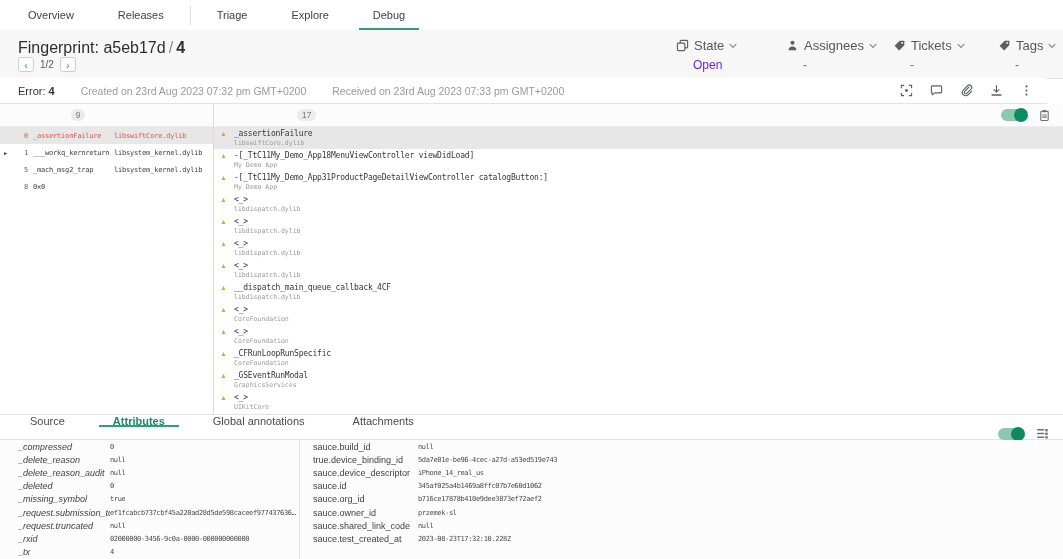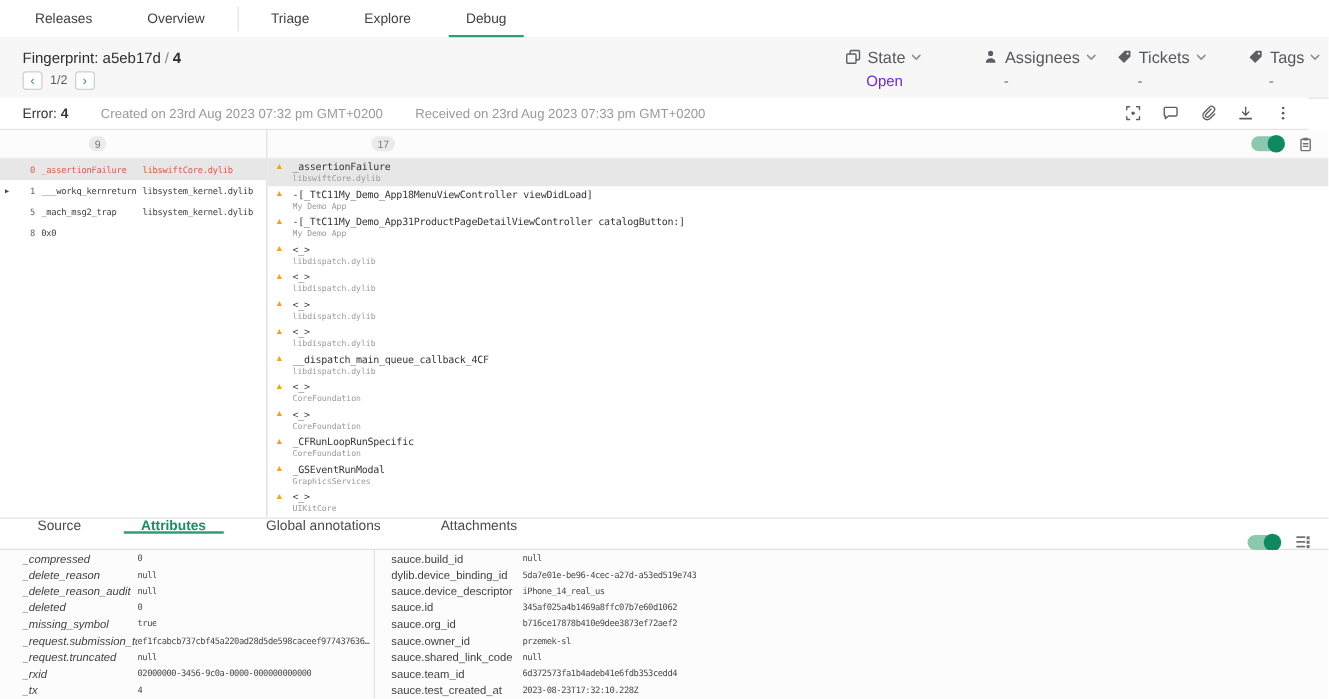--- a/index.html
+++ b/index.html
@@ -18,21 +18,21 @@
           border-bottom:1px solid #ececec;display:flex;align-items:stretch;padding-left:6px;}
   #nav-tabs{display:flex;align-items:stretch;}
   .tab{display:flex;align-items:center;padding:0 22px;font-size:11px;color:#3f3f46;
        position:relative;cursor:pointer;white-space:nowrap;}
   .tab.active::after{content:'';position:absolute;left:8px;right:8px;bottom:0;height:2px;background:var(--teal);}
   .tab-div{width:1px;background:#e2e2e2;margin:5px 4px;}
 
   
   .fpbar{position:absolute;top:30px;left:0;right:0;height:48px;background:var(--bar-bg);
          border-bottom:1px solid var(--border);}
-  .fp-title{position:absolute;left:18px;top:9px;font-size:12px;color:#2e2e31;}
+  .fp-title{position:absolute;left:18px;top:9px;font-size:16px;color:#2e2e31;}
   .fp-sep{color:#8a8a8a;margin:0 3px;}
   .fp-count{font-weight:bold;}
   .fp-pager{position:absolute;left:18px;top:27px;display:flex;align-items:center;}
   .pg-btn{width:16px;height:15px;border:1px solid #cfcfcf;border-radius:3px;background:#fff;
           color:var(--teal);font-size:11px;line-height:12px;text-align:center;padding:0;cursor:pointer;
           font-family:"Liberation Sans",sans-serif;}
   .pg-label{margin:0 6px;font-size:10px;color:#5d5d5d;}
   #triage-groups{position:absolute;inset:0;}
   .triage-group{position:absolute;top:8px;cursor:pointer;}
   .triage-group:nth-child(1){left:676px;}
@@ -109,22 +109,22 @@
   .a-val{font-family:"DejaVu Sans Mono",monospace;font-size:7px;letter-spacing:-0.35px;
          color:#4a4a4e;white-space:nowrap;overflow:hidden;}
 </style>
 </head>
 <body>
 
 <div class="app">
 
   <header class="tabbar">
     <div id="nav-tabs">
+        <div class="tab">Overview</div>
         <div class="tab">Releases</div>
-        <div class="tab">Overview</div>
         <div class="tab-div"></div>
         <div class="tab">Triage</div>
         <div class="tab">Explore</div>
         <div class="tab active">Debug</div>
       </div>
   </header>
 
   <section class="fpbar">
     <div class="fp-title">
       <span>Fingerprint:</span>
@@ -452,21 +452,21 @@
           <span class="a-key">_tx</span>
           <span class="a-val">4</span>
         </div>
       </div>
     <div class="attr-col right" id="attrs-right">
         <div class="attr-row">
           <span class="a-key">sauce.build_id</span>
           <span class="a-val">null</span>
         </div>
         <div class="attr-row">
-          <span class="a-key">dylib.device_binding_id</span>
+          <span class="a-key">true.device_binding_id</span>
           <span class="a-val">5da7e01e-be96-4cec-a27d-a53ed519e743</span>
         </div>
         <div class="attr-row">
           <span class="a-key">sauce.device_descriptor</span>
           <span class="a-val">iPhone_14_real_us</span>
         </div>
         <div class="attr-row">
           <span class="a-key">sauce.id</span>
           <span class="a-val">345af025a4b1469a8ffc07b7e60d1062</span>
         </div>
@@ -476,23 +476,19 @@
         </div>
         <div class="attr-row">
           <span class="a-key">sauce.owner_id</span>
           <span class="a-val">przemek-sl</span>
         </div>
         <div class="attr-row">
           <span class="a-key">sauce.shared_link_code</span>
           <span class="a-val">null</span>
         </div>
         <div class="attr-row">
-          <span class="a-key">sauce.team_id</span>
-          <span class="a-val">6d372573fa1b4adeb41e6fdb353cedd4</span>
-        </div>
-        <div class="attr-row">
           <span class="a-key">sauce.test_created_at</span>
           <span class="a-val">2023-08-23T17:32:10.228Z</span>
         </div>
       </div>
   </section>
 
 </div>
 
 </body></html>

